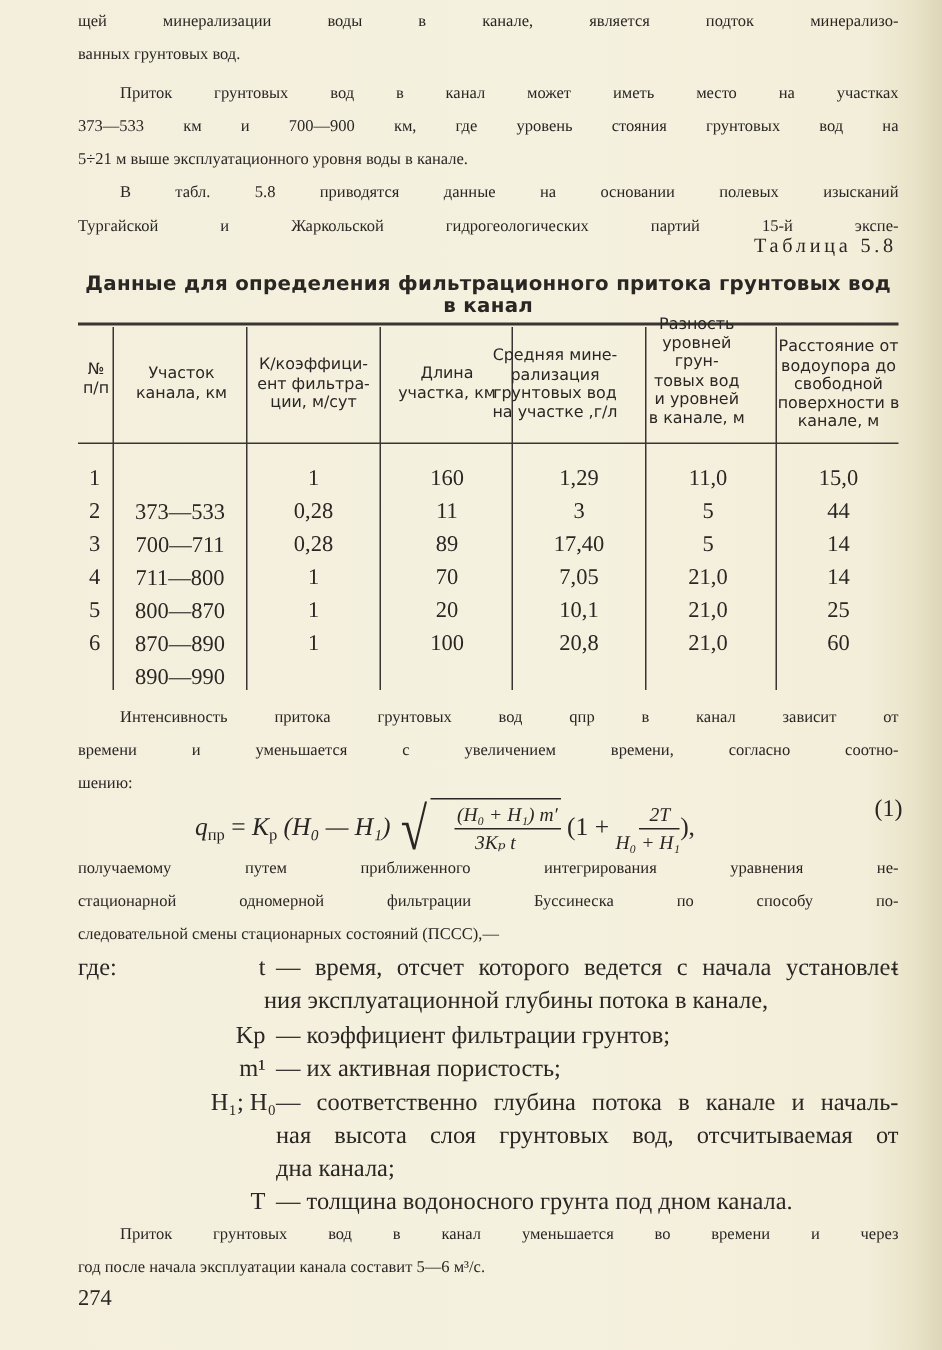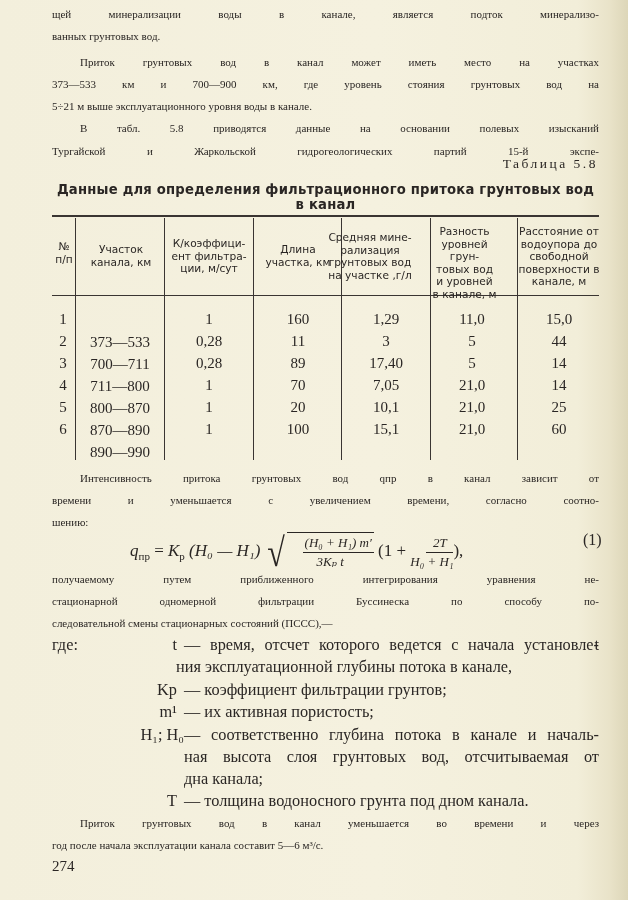--- a/index.html
+++ b/index.html
@@ -56,21 +56,21 @@
   <div class="vline" style="left:253px; top:218px; height:242px"></div>
   <div class="vline" style="left:341px; top:218px; height:242px"></div>
   <div class="vline" style="left:430px; top:218px; height:242px"></div>
   <div class="vline" style="left:517px; top:218px; height:242px"></div>
 
   <div class="hcell" style="left:52px; width:24px; top:240px">№ п/п</div>
   <div class="hcell" style="left:78px; width:86px; top:243px">Участок канала, км</div>
   <div class="hcell" style="left:166px; width:86px; top:237px">К/коэффици- ент фильтра- ции, м/сут</div>
   <div class="hcell" style="left:256px; width:84px; top:243px">Длина участка, км</div>
   <div class="hcell" style="left:326px; width:88px; top:231px">Средняя мине- рализация грунтовых вод на участке ,г/л</div>
-  <div class="hcell" style="left:432px; width:65px; top:225px">Разность уровней грун- товых вод и уровней в канале, м</div>
+  <div class="hcell" style="left:432px; width:65px; top:210px">Разность уровней грун- товых вод и уровней в канале, м</div>
   <div class="hcell" style="left:518px; width:82px; top:225px">Расстояние от водоупора до свободной поверхности в канале, м</div>
 
   <div id="rows"></div>
 </div>
 
 <style>
   .r { position:absolute; left:0; width:628px; height:22px; }
   .c0 { left:52px; width:22px; } .c1 { left:78px; width:84px;margin-top:23px; } .c2 { left:166px; width:86px; }
   .c3 { left:256px; width:84px; } .c4 { left:342px; width:88px; } .c5 { left:432px; width:80px; } .c6 { left:518px; width:82px; }
 </style>
@@ -118,21 +118,21 @@
   <div class="cell c3">20</div>
   <div class="cell c4">10,1</div>
   <div class="cell c5">21,0</div>
   <div class="cell c6">25</div>
 </div>
 <div class="r" style="top:418px">
   <div class="cell c0">6</div>
   <div class="cell c1">890—990</div>
   <div class="cell c2">1</div>
   <div class="cell c3">100</div>
-  <div class="cell c4">15,1</div>
+  <div class="cell c4">20,8</div>
   <div class="cell c5">21,0</div>
   <div class="cell c6">60</div>
 </div>
 
 <div class="line ind" style="top:467px">Интенсивность притока грунтовых вод  qпр  в канал зависит от</div>
 <div class="line" style="top:489px">времени и уменьшается с увеличением времени, согласно соотно-</div>
 <div class="line last" style="top:511px">шению:</div>
 
 <div class="formula" style="top:532px">
   <span>q</span><span class="sub">пр</span>

